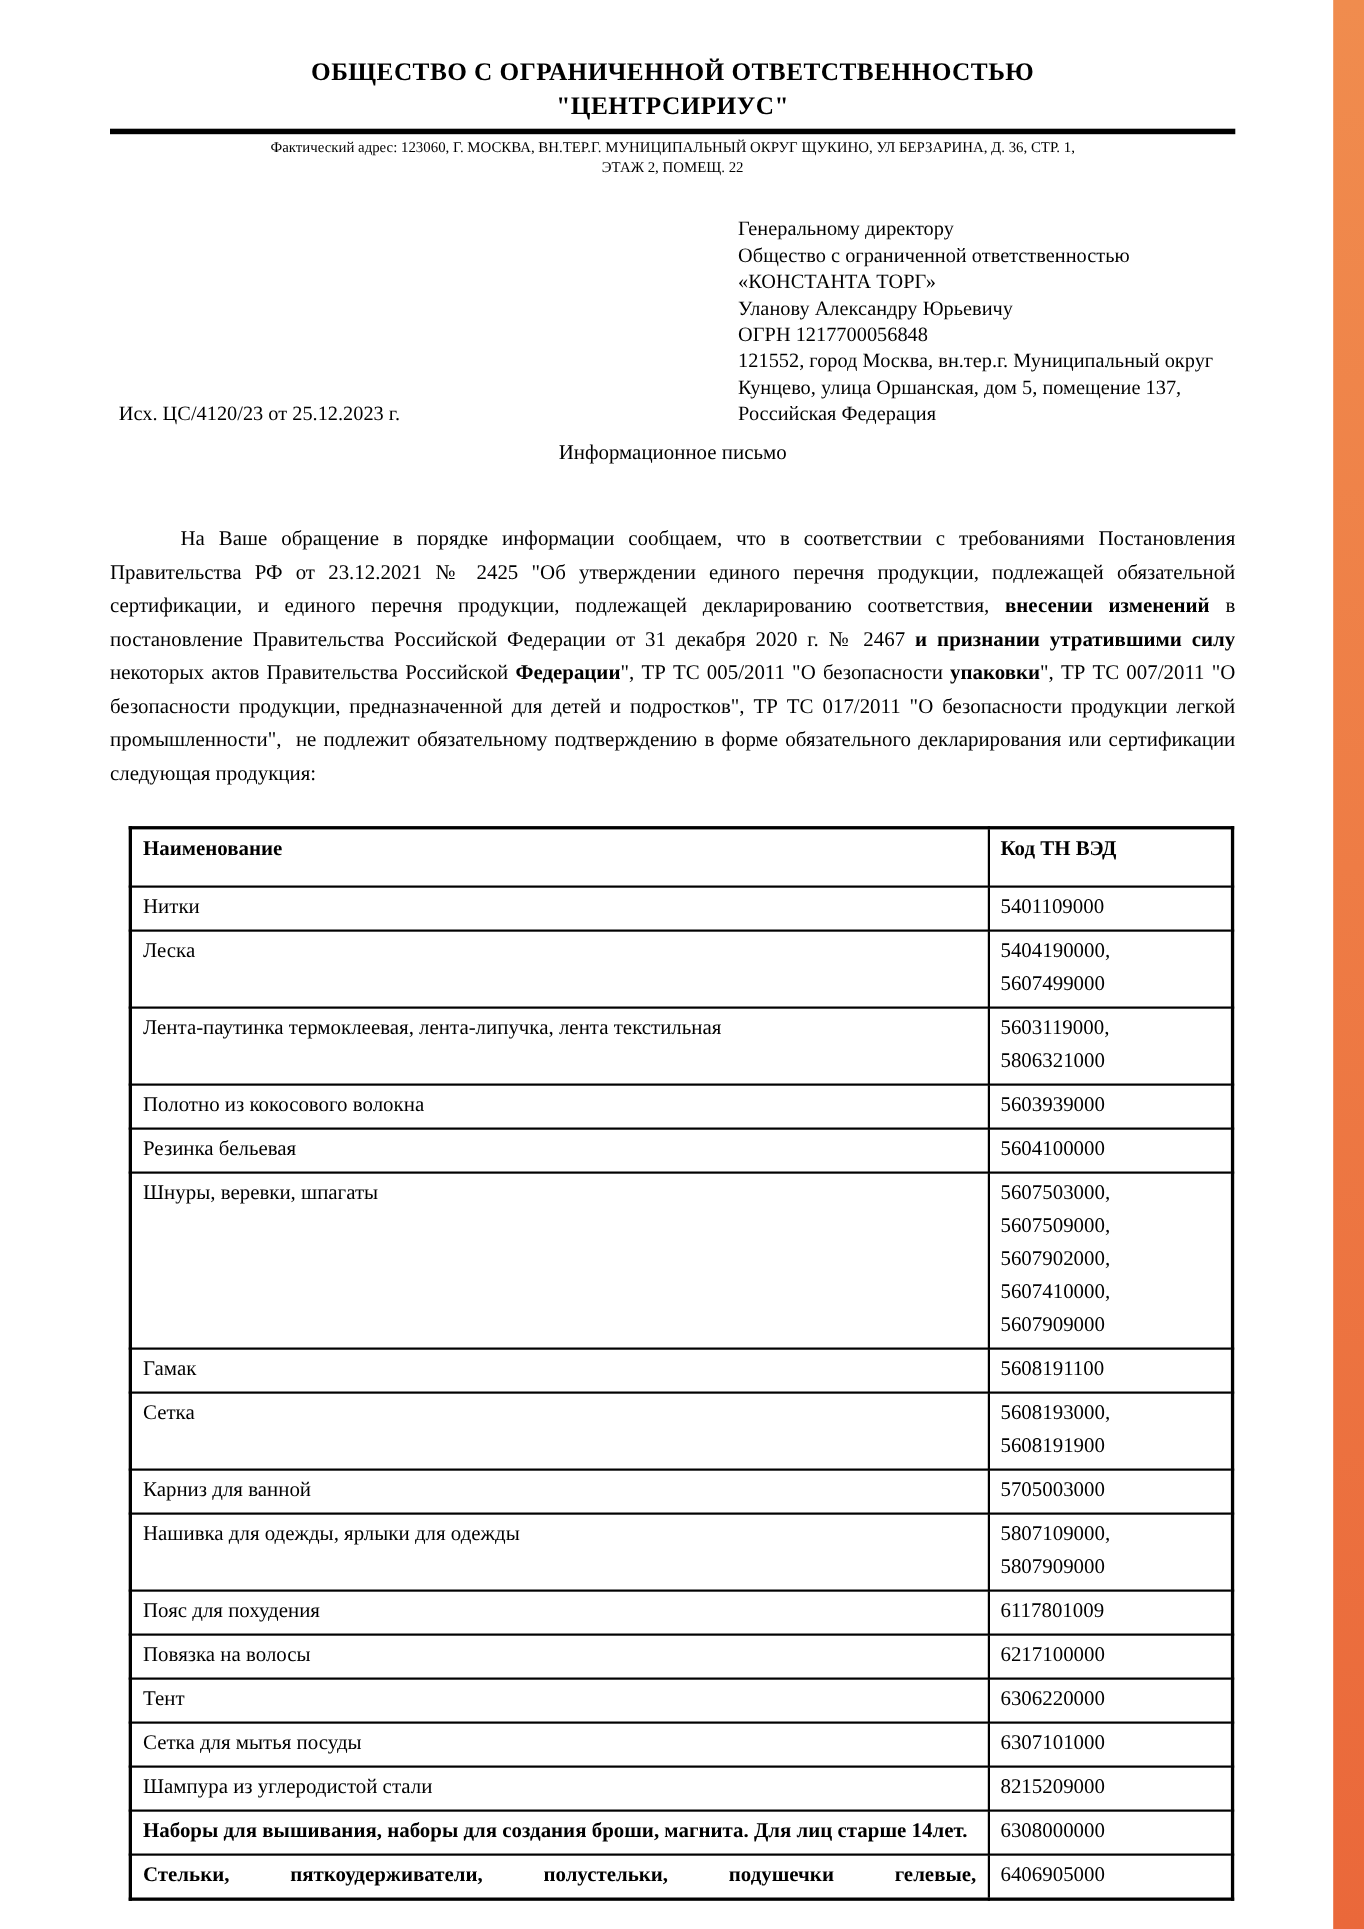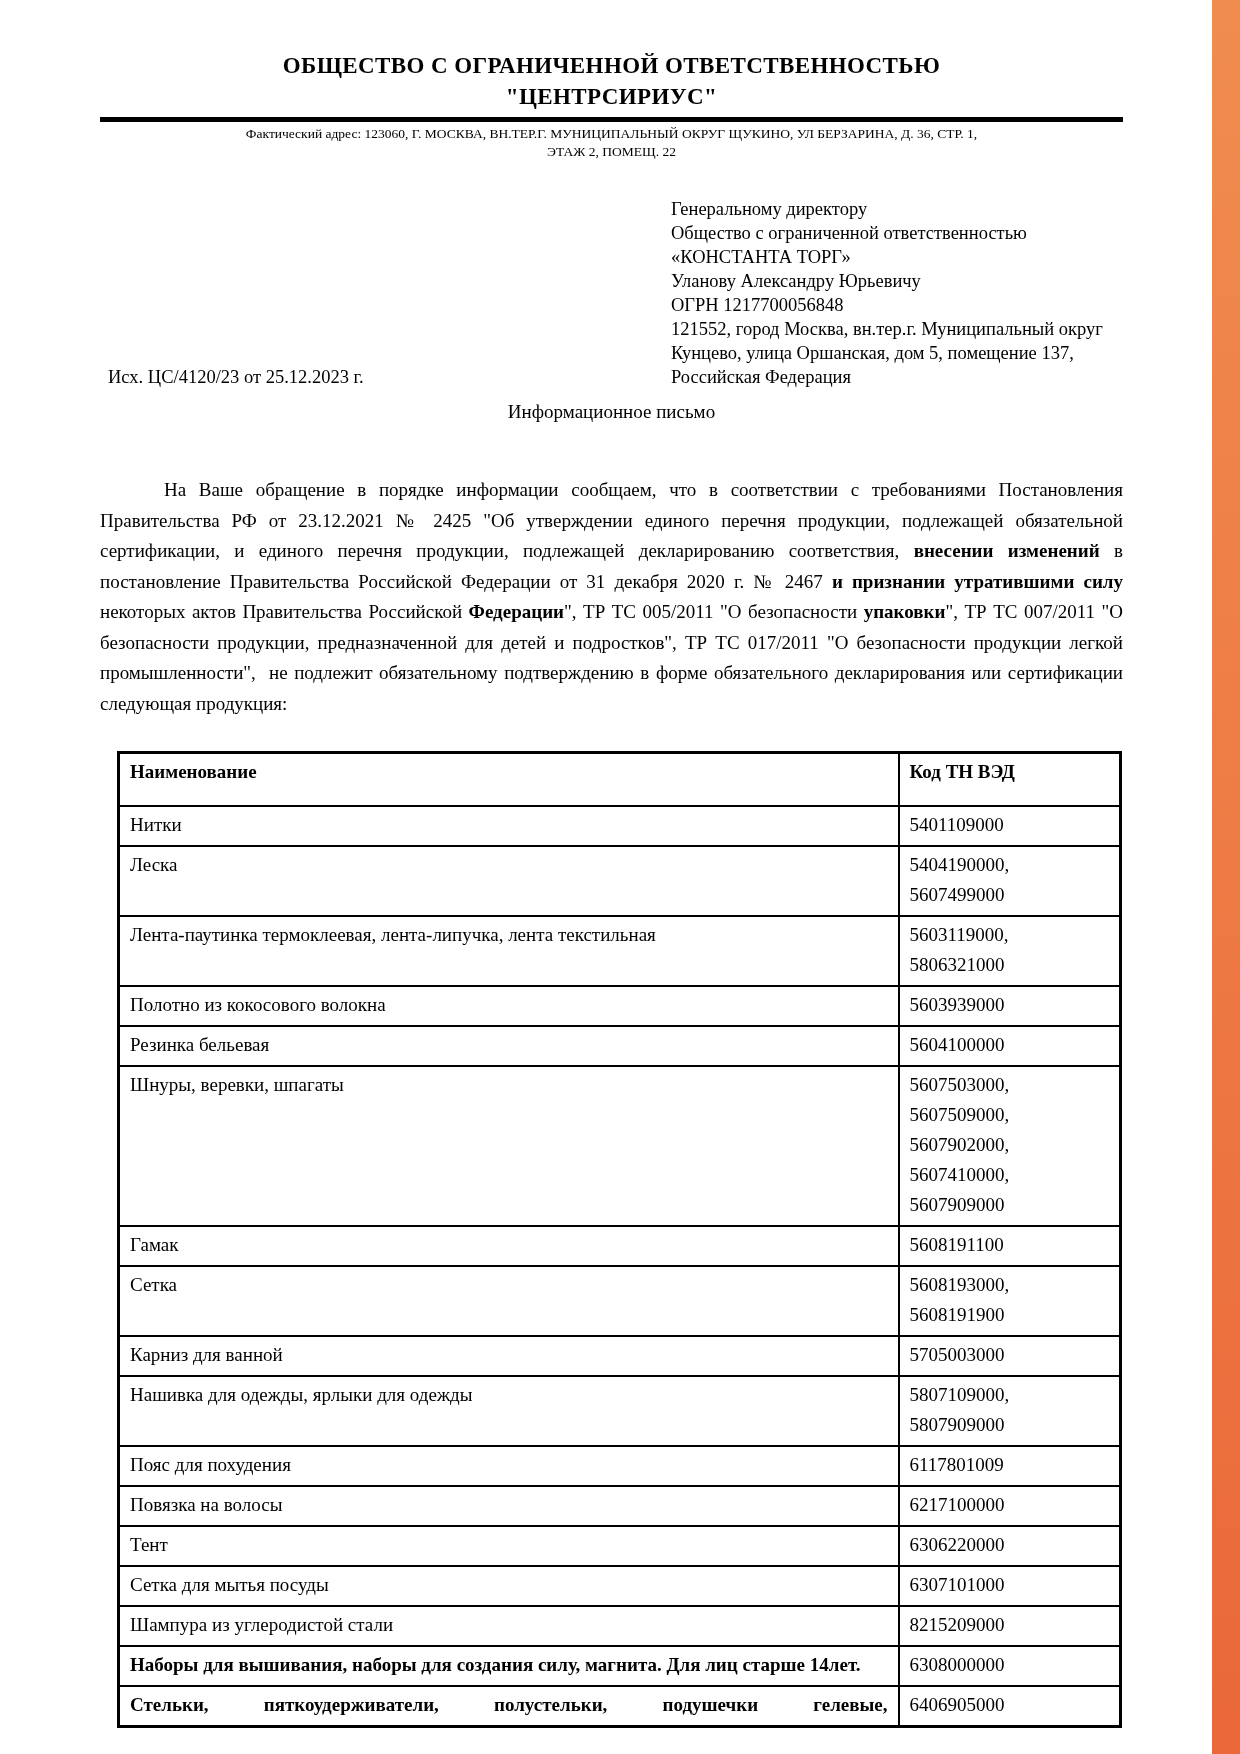--- a/index.html
+++ b/index.html
@@ -183,21 +183,21 @@
             <div class="code-line">6307101000</div>
           </td>
       </tr>
       <tr>
         <td>Шампура из углеродистой стали</td>
         <td>
             <div class="code-line">8215209000</div>
           </td>
       </tr>
       <tr>
-        <td class="name-bold">Наборы для вышивания, наборы для создания силу, магнита. Для лиц старше 14лет.</td>
+        <td class="name-bold">Наборы для вышивания, наборы для создания броши, магнита. Для лиц старше 14лет.</td>
         <td>
             <div class="code-line">6308000000</div>
           </td>
       </tr>
       <tr>
         <td class="spread">Стельки, пяткоудерживатели, полустельки, подушечки гелевые,</td>
         <td>
             <div class="code-line">6406905000</div>
           </td>
       </tr>

